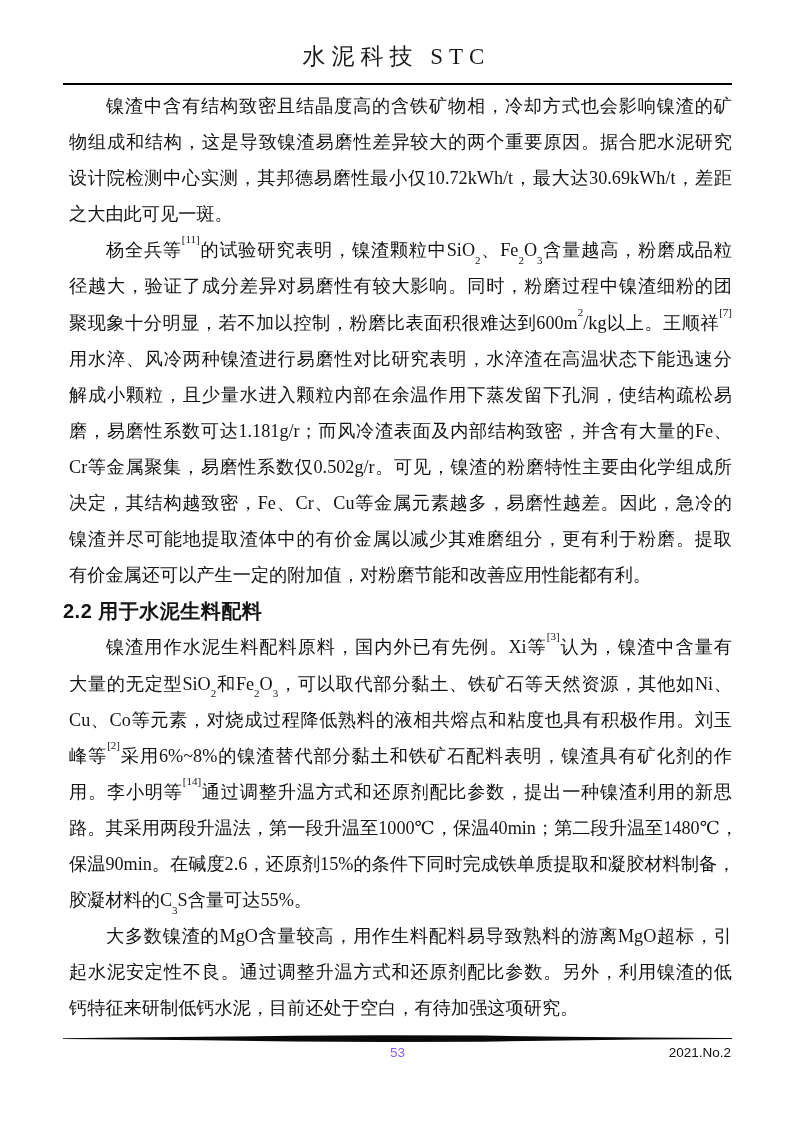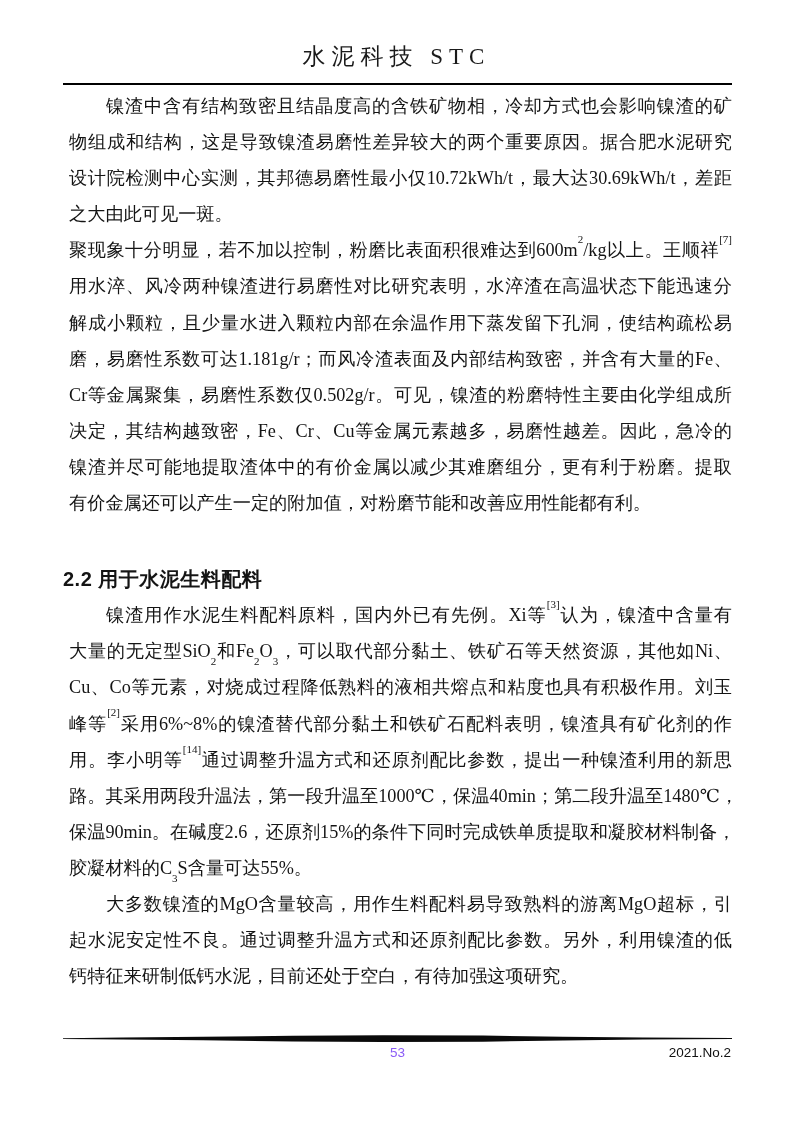--- a/index.html
+++ b/index.html
@@ -44,21 +44,20 @@
     text-indent:37px;
   }
   .heading{
     font-family:"Liberation Sans","DejaVu Sans",sans-serif;
     font-weight:700;
     font-size:20px;
     line-height:36.1px;
     height:36.1px;
     letter-spacing:0.5px;
     white-space:nowrap;
-    margin-top:40px;
   }
   sup,sub{
     font-size:11px;
     line-height:0;
   }
   sup{position:relative;top:-6px;}
   sub{position:relative;top:3px;}
   .footer-rule{
     position:absolute;left:63px;top:1034px;width:669px;height:10px;
   }
@@ -86,20 +85,22 @@
   <div class="top-rule"></div>
 
   <div class="article">
       <div>
         <div class="line first">镍渣中含有结构致密且结晶度高的含铁矿物相，冷却方式也会影响镍渣的矿</div>
         <div class="line">物组成和结构，这是导致镍渣易磨性差异较大的两个重要原因。据合肥水泥研究</div>
         <div class="line">设计院检测中心实测，其邦德易磨性最小仅10.72kWh/t，最大达30.69kWh/t，差距</div>
         <div class="line last">之大由此可见一斑。</div>
       </div>
       <div>
+        <div class="line first">杨全兵等<sup>[11]</sup>的试验研究表明，镍渣颗粒中SiO<sub>2</sub>、Fe<sub>2</sub>O<sub>3</sub>含量越高，粉磨成品粒</div>
+        <div class="line">径越大，验证了成分差异对易磨性有较大影响。同时，粉磨过程中镍渣细粉的团</div>
         <div class="line">聚现象十分明显，若不加以控制，粉磨比表面积很难达到600m<sup>2</sup>/kg以上。王顺祥<sup>[7]</sup></div>
         <div class="line">用水淬、风冷两种镍渣进行易磨性对比研究表明，水淬渣在高温状态下能迅速分</div>
         <div class="line">解成小颗粒，且少量水进入颗粒内部在余温作用下蒸发留下孔洞，使结构疏松易</div>
         <div class="line">磨，易磨性系数可达1.181g/r；而风冷渣表面及内部结构致密，并含有大量的Fe、</div>
         <div class="line">Cr等金属聚集，易磨性系数仅0.502g/r。可见，镍渣的粉磨特性主要由化学组成所</div>
         <div class="line">决定，其结构越致密，Fe、Cr、Cu等金属元素越多，易磨性越差。因此，急冷的</div>
         <div class="line">镍渣并尽可能地提取渣体中的有价金属以减少其难磨组分，更有利于粉磨。提取</div>
         <div class="line last">有价金属还可以产生一定的附加值，对粉磨节能和改善应用性能都有利。</div>
       </div>
       <div class="heading">2.2 用于水泥生料配料</div>

